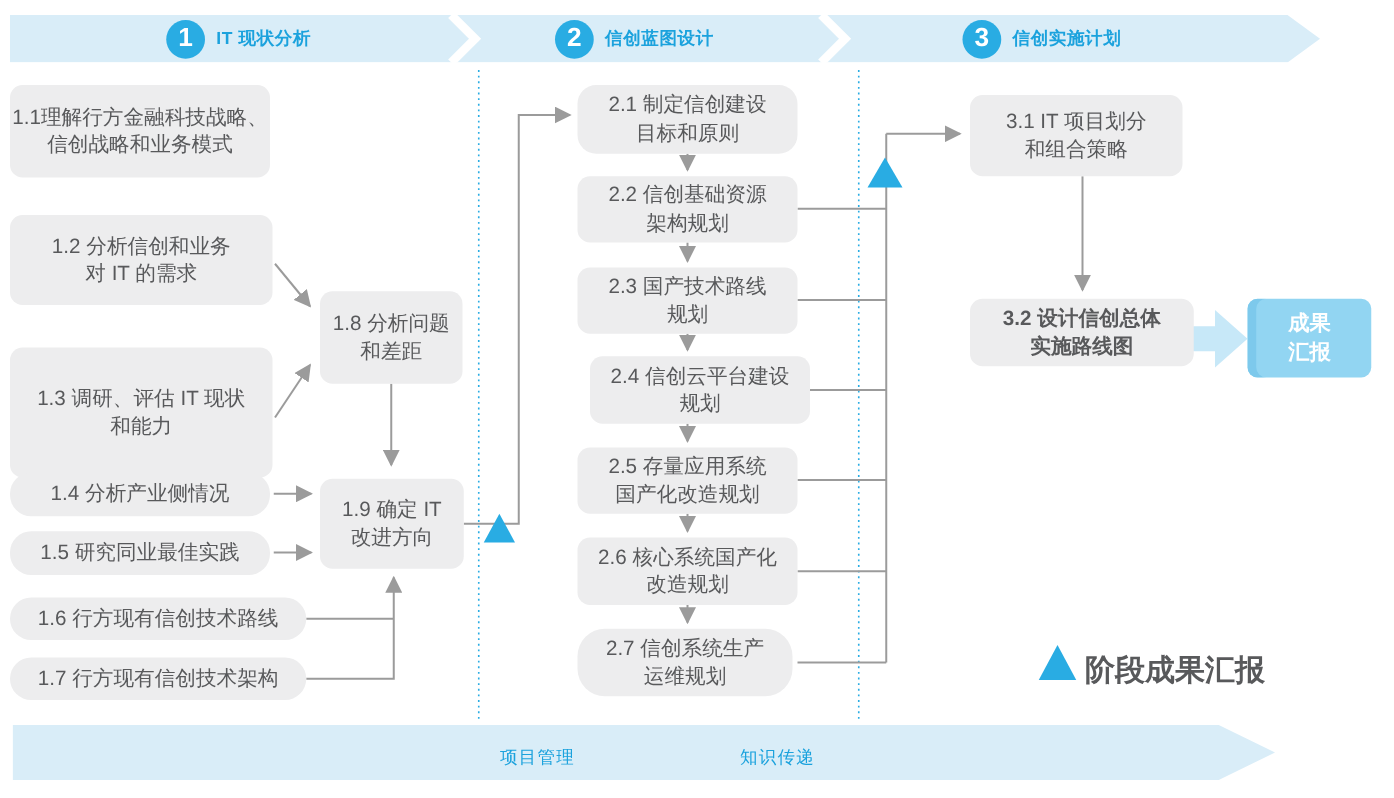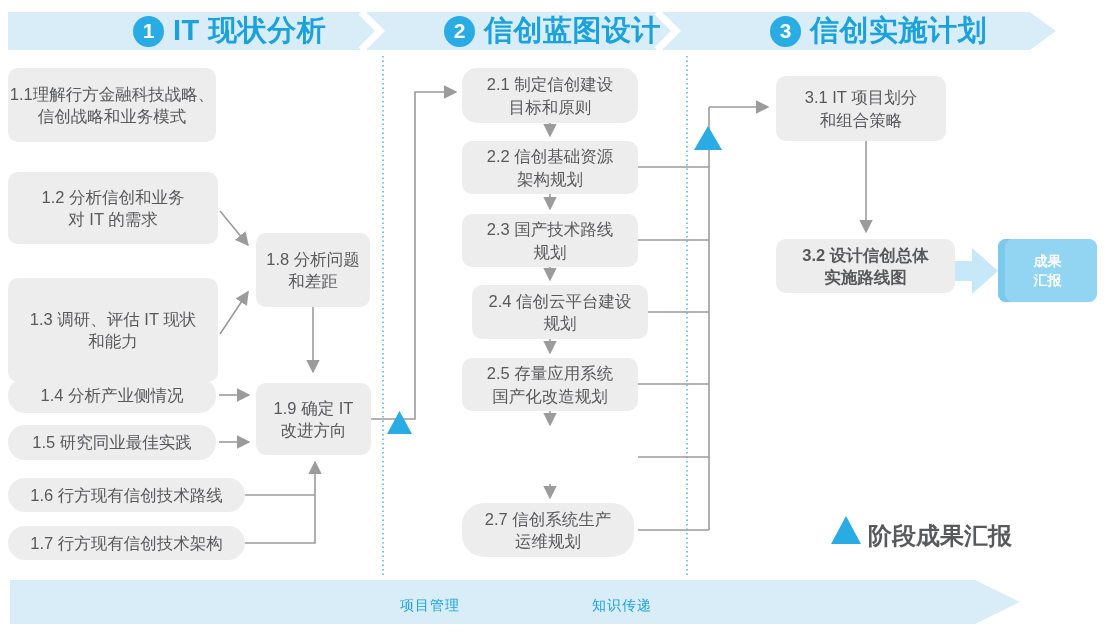--- a/index.html
+++ b/index.html
@@ -21,30 +21,30 @@
   .band-top{left:8px;top:12px;width:1048px;height:38px;
     clip-path:polygon(0 0,calc(100% - 26px) 0,100% 50%,calc(100% - 26px) 100%,0 100%);}
   .band-bottom{left:10px;top:580px;width:1010px;height:44px;
     clip-path:polygon(0 0,calc(100% - 45px) 0,100% 50%,calc(100% - 45px) 100%,0 100%);}
 
   .overlay{position:absolute;left:0;top:0;z-index:1;pointer-events:none;}
 
   .phase-header{position:absolute;top:12px;height:38px;display:flex;align-items:center;gap:9px;z-index:2;}
   .phase-num{width:31px;height:31px;border-radius:50%;background:var(--accent);color:#fff;
     font-weight:bold;font-size:21px;display:flex;align-items:center;justify-content:center;}
-  .phase-title{color:var(--header-text);font-weight:bold;font-size:29px;letter-spacing:.5px;}
+  .phase-title{color:var(--header-text);font-weight:bold;font-size:14px;letter-spacing:.5px;}
 
   .node{position:absolute;background:var(--node-bg);border-radius:10px;color:var(--node-text);
     font-size:16.5px;line-height:1.34;display:flex;align-items:center;justify-content:center;
     text-align:center;white-space:pre-line;z-index:2;}
   .pill{border-radius:17px;}
 
   .result-box{position:absolute;left:998px;top:239px;width:99px;height:63px;background:var(--result-bg);
     border-radius:8px;box-shadow:inset 7px 0 0 var(--result-stripe);color:#fff;font-weight:bold;
-    font-size:14px;line-height:1.35;display:flex;align-items:center;justify-content:center;
+    font-size:17px;line-height:1.35;display:flex;align-items:center;justify-content:center;
     text-align:center;white-space:pre-line;z-index:2;}
 
   .legend-label{position:absolute;left:868px;top:520px;color:var(--node-text);
     font-weight:bold;font-size:24px;z-index:2;}
 
   .band-label{position:absolute;top:597px;color:var(--header-text);font-weight:normal;
     font-size:14px;letter-spacing:1px;z-index:2;}
   .band-label.l1{left:400px;}
   .band-label.l2{left:592px;}
 
@@ -145,20 +145,22 @@
   <div class="node" style="left:462px;top:68px;width:176px;height:55px;border-radius:15px;">2.1 制定信创建设
 目标和原则</div>
   <div class="node" style="left:462px;top:141px;width:176px;height:53px;">2.2 信创基础资源
 架构规划</div>
   <div class="node" style="left:462px;top:214px;width:176px;height:53px;">2.3 国产技术路线
 规划</div>
   <div class="node" style="left:462px;top:285px;width:176px;height:54px;margin-left:10px;">2.4 信创云平台建设
 规划</div>
   <div class="node" style="left:462px;top:358px;width:176px;height:53px;">2.5 存量应用系统
 国产化改造规划</div>
+  <div class="node" style="left:462px;top:430px;width:176px;height:54px;">2.6 核心系统国产化
+改造规划</div>
   <div class="node" style="left:462px;top:503px;width:172px;height:54px;border-radius:22px;">2.7 信创系统生产
 运维规划</div>
 
   <div class="node" style="left:776px;top:76px;width:170px;height:65px;">3.1 IT 项目划分
 和组合策略</div>
   <div class="node" style="left:776px;top:239px;width:179px;height:54px;font-weight:bold;">3.2 设计信创总体
 实施路线图</div>
 
   <div class="result-box">成果
 汇报</div>

